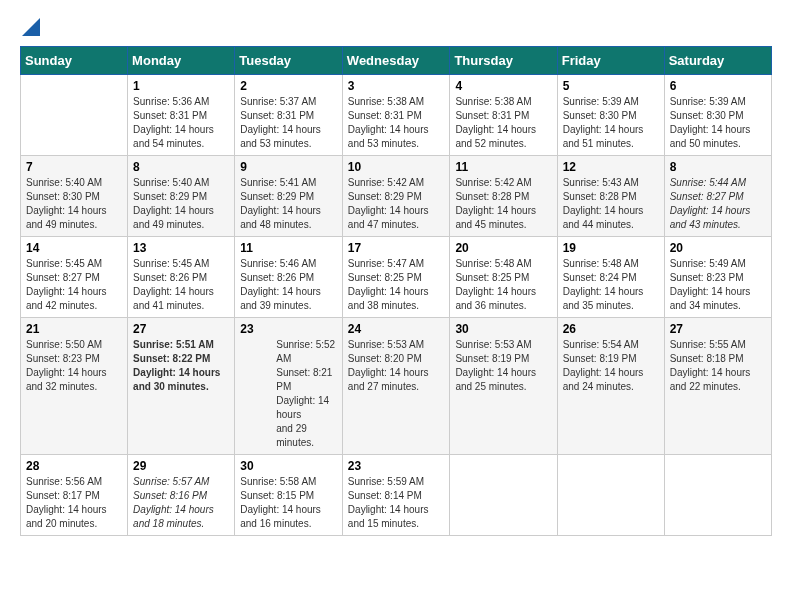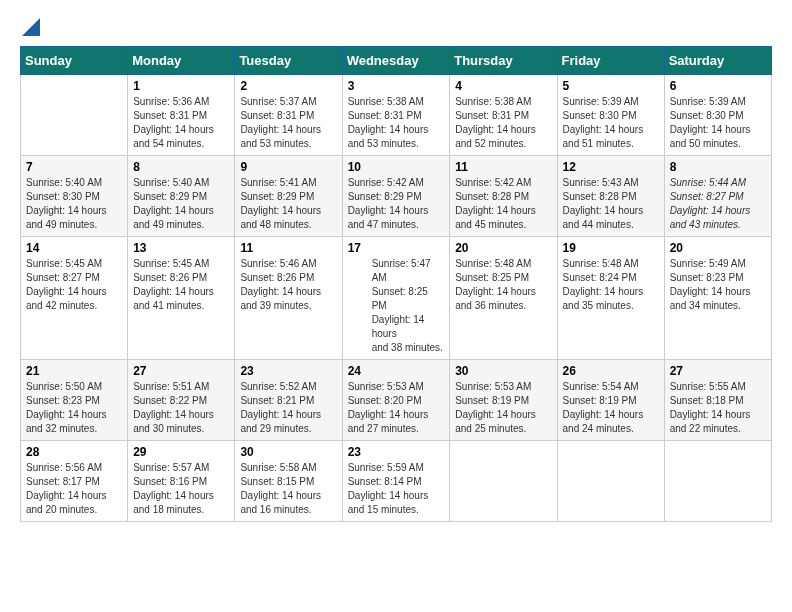--- a/index.html
+++ b/index.html
@@ -236,21 +236,21 @@
         </td>
         <td>
           <span class="day-num">11</span>
           <div class="cell-text" style="white-space: pre-line;">Sunrise: 5:46 AM
 Sunset: 8:26 PM
 Daylight: 14 hours
 and 39 minutes.</div>
         </td>
         <td>
           <span class="day-num">17</span>
-          <div class="cell-text" style="white-space: pre-line; margin-left: 24px;">Sunrise: 5:47 AM
+          <div class="cell-text" style="white-space: pre-line;">Sunrise: 5:47 AM
 Sunset: 8:25 PM
 Daylight: 14 hours
 and 38 minutes.</div>
         </td>
         <td>
           <span class="day-num">20</span>
           <div class="cell-text" style="white-space: pre-line;">Sunrise: 5:48 AM
 Sunset: 8:25 PM
 Daylight: 14 hours
 and 36 minutes.</div>
@@ -273,28 +273,28 @@
       <tr>
         <td>
           <span class="day-num">21</span>
           <div class="cell-text" style="white-space: pre-line;">Sunrise: 5:50 AM
 Sunset: 8:23 PM
 Daylight: 14 hours
 and 32 minutes.</div>
         </td>
         <td>
           <span class="day-num">27</span>
-          <div class="cell-text" style="white-space: pre-line;">Sunrise: 5:51 AM
+          <div class="cell-text" style="white-space: pre-line; font-weight: bold;">Sunrise: 5:51 AM
 Sunset: 8:22 PM
 Daylight: 14 hours
 and 30 minutes.</div>
         </td>
         <td>
           <span class="day-num">23</span>
-          <div class="cell-text" style="white-space: pre-line;">Sunrise: 5:52 AM
+          <div class="cell-text" style="white-space: pre-line; margin-left: 36px;">Sunrise: 5:52 AM
 Sunset: 8:21 PM
 Daylight: 14 hours
 and 29 minutes.</div>
         </td>
         <td>
           <span class="day-num">24</span>
           <div class="cell-text" style="white-space: pre-line;">Sunrise: 5:53 AM
 Sunset: 8:20 PM
 Daylight: 14 hours
 and 27 minutes.</div>
@@ -324,21 +324,21 @@
       <tr>
         <td>
           <span class="day-num">28</span>
           <div class="cell-text" style="white-space: pre-line;">Sunrise: 5:56 AM
 Sunset: 8:17 PM
 Daylight: 14 hours
 and 20 minutes.</div>
         </td>
         <td>
           <span class="day-num">29</span>
-          <div class="cell-text" style="white-space: pre-line;">Sunrise: 5:57 AM
+          <div class="cell-text" style="white-space: pre-line; font-style: italic;">Sunrise: 5:57 AM
 Sunset: 8:16 PM
 Daylight: 14 hours
 and 18 minutes.</div>
         </td>
         <td>
           <span class="day-num">30</span>
           <div class="cell-text" style="white-space: pre-line;">Sunrise: 5:58 AM
 Sunset: 8:15 PM
 Daylight: 14 hours
 and 16 minutes.</div>

